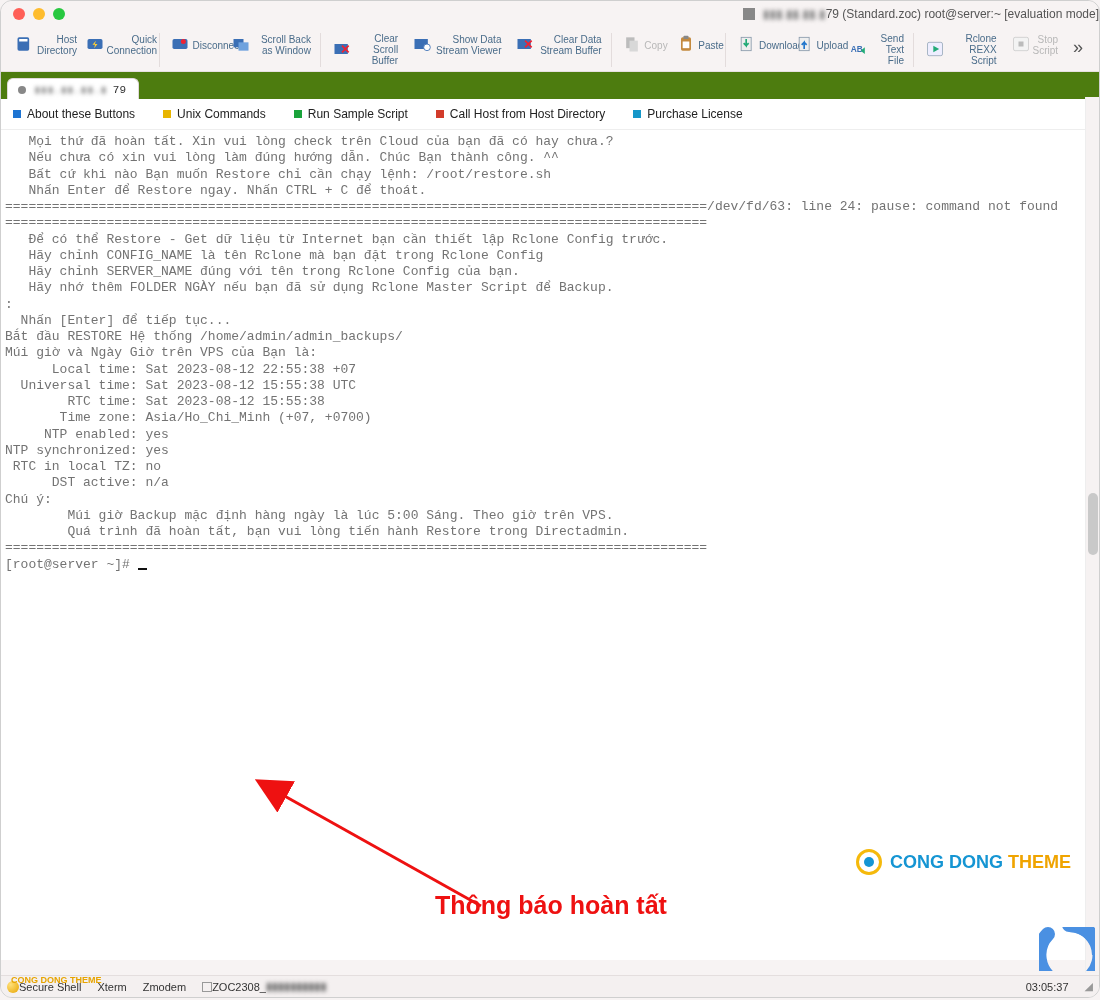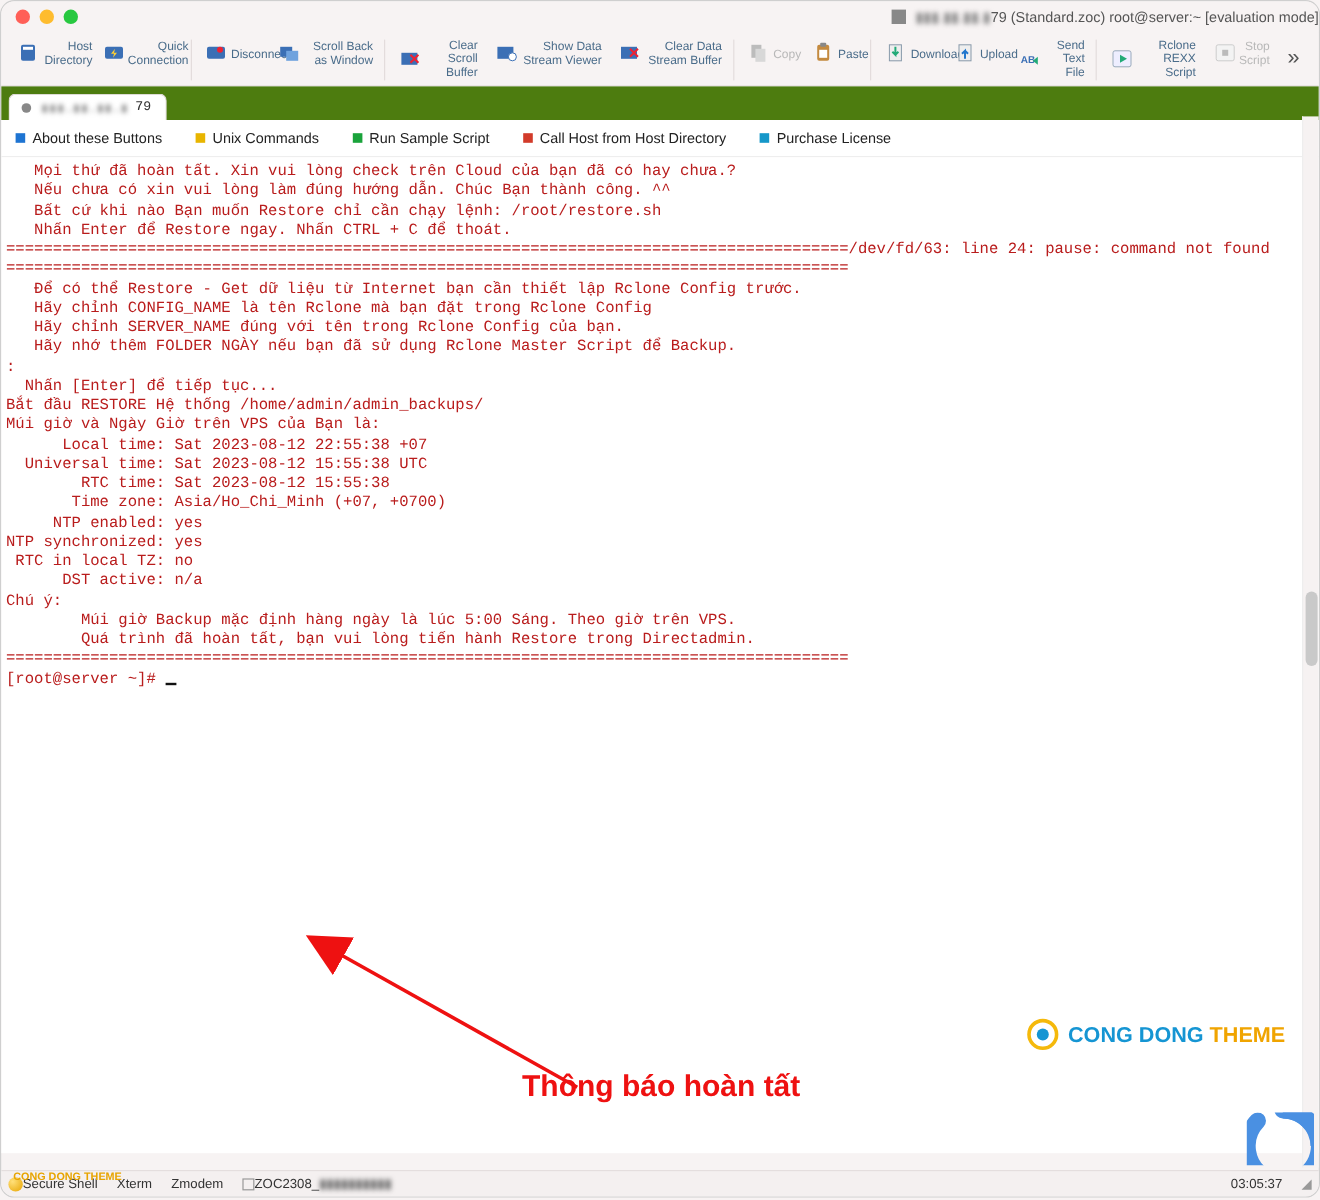--- a/index.html
+++ b/index.html
@@ -41,21 +41,21 @@
              padding:4px 12px 3px 8px; font-size:11px; color:#333; display:flex; align-items:center; gap:6px;}
   .doc-tab .dot { width:12px; height:12px; }
   .doc-tab .obs { filter: blur(2px); color:#777; }
   .actionbar { background:#fff; border-bottom:1px solid #eee; padding:6px 8px;
                display:flex; gap:20px; font-size:12px; color:#222;}
   .act { display:flex; align-items:center; gap:6px; cursor:pointer; padding:2px 4px;}
   .sq { width:8px; height:8px; display:inline-block; }
   .sq.blue { background:#1e74d2;} .sq.yellow{background:#e8b500;} .sq.green{background:#1aa33b;}
   .sq.red{background:#d23b2a;} .sq.cyan{background:#1597c9;}
   .term {
-    background:#fff; color:#b91c1c;
+    background:#fff; color:#737373;
     font-family: Menlo, Consolas, "Courier New", monospace;
     font-size:13px; line-height:1.25;
     padding:4px 2px 4px 4px;
     white-space:pre;
     height: 830px;
     overflow:hidden;
     position:relative;
   }
   .term .line { white-space: pre; }
   .term .cursor { display:inline-block; width:9px; height:2px; background:#111; vertical-align:-2px; animation:blink 1s steps(1) infinite;}

